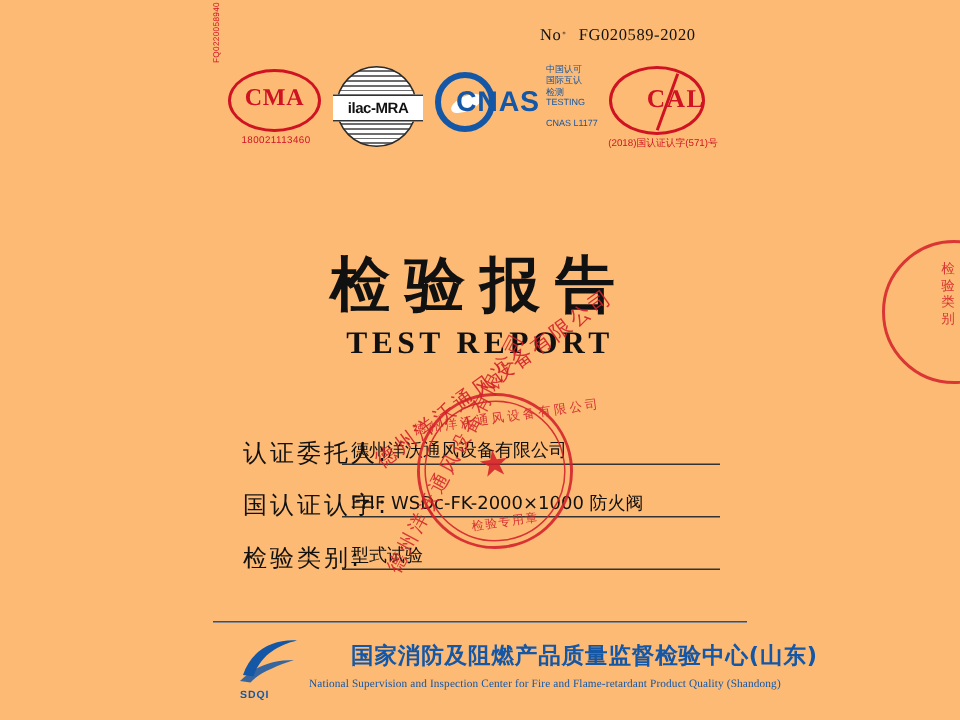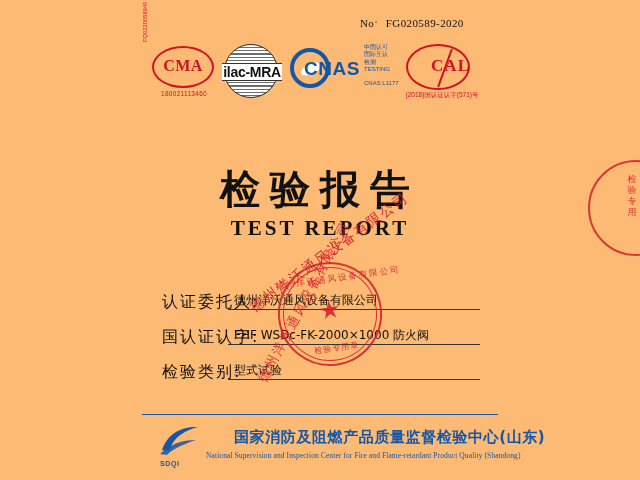--- a/index.html
+++ b/index.html
@@ -112,21 +112,21 @@
     left: 0px; top: 19px;
     width: 60px; height: 16px;
     background: #ffffff;
     border-top: 1px solid #333;
     border-bottom: 1px solid #333;
     display: flex;
     align-items: center;
     justify-content: center;
   }
   .ilac-band span {
-    font-size: 14px;
+    font-size: 10px;
     font-weight: bold;
     color: #111;
     font-family: "Liberation Sans", sans-serif;
     letter-spacing: -0.3px;
   }
 
   
   .logo-cnas { left: 150px; width: 84px; height: 58px; }
   .cnas-ring {
     position: absolute;
@@ -468,21 +468,21 @@
       <div class="cal-text">CAL</div>
       <div class="cal-slash"></div>
       <div class="cal-bottom">(2018)国认证认字(571)号</div>
     </div>
   </div>
 
   <div class="title-cn">检验报告</div>
   <div class="title-en">TEST REPORT</div>
 
   <div class="edge-seal"></div>
-  <div class="edge-seal-text">检验专用</div>
+  <div class="edge-seal-text">检验类别</div>
 
   <div class="fields">
 
     <div class="field-row">
       <div class="field-label">认证委托人:</div>
       <div class="field-value">德州洋沃通风设备有限公司</div>
       <div class="field-line"></div>
     </div>
 
     <div class="field-row">

